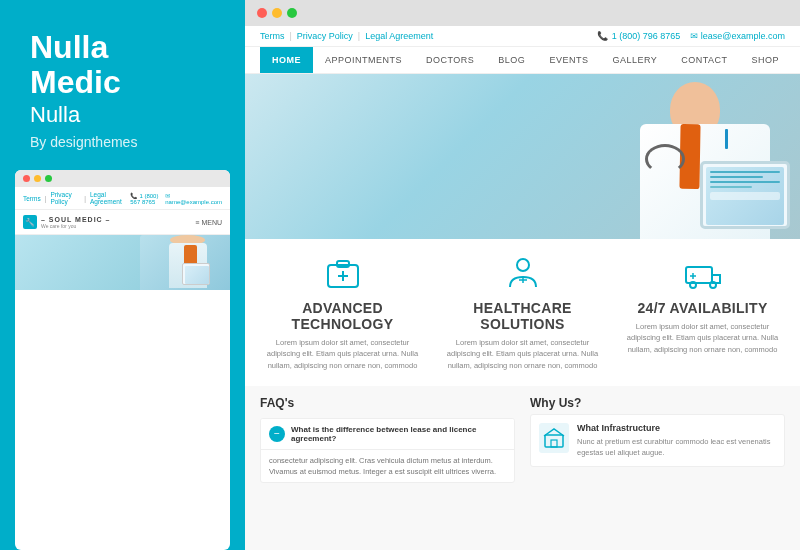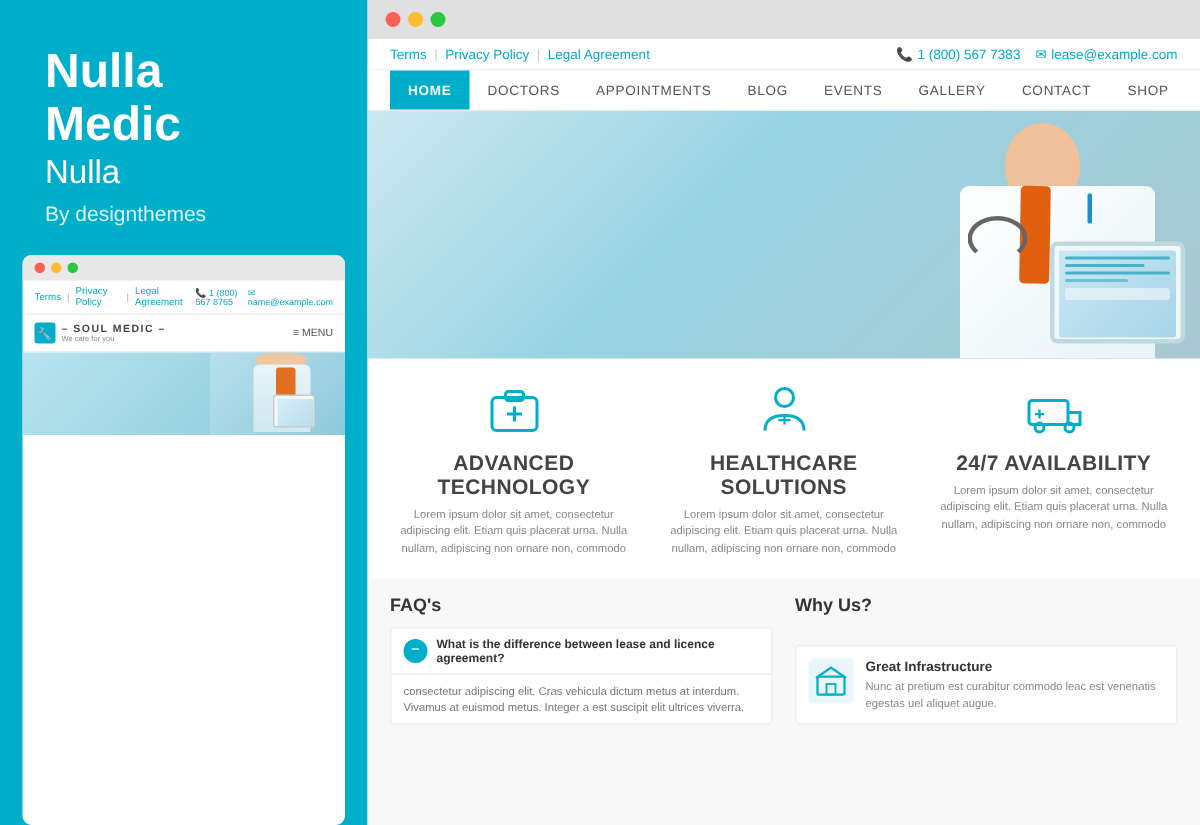--- a/index.html
+++ b/index.html
@@ -384,21 +384,21 @@
     }
 
     .why-section {
       flex: 1;
     }
 
     .why-title {
       font-size: 12px;
       font-weight: bold;
       color: #333;
-      margin-bottom: 20px;
+      margin-bottom: 4px;
     }
 
     .why-item {
       display: flex;
       align-items: flex-start;
       gap: 8px;
       background: #fff;
       border: 1px solid #eee;
       border-radius: 3px;
       padding: 8px;
@@ -510,33 +510,33 @@
       <div class="topbar-links">
         <a class="topbar-link">Terms</a>
         <span class="topbar-sep">|</span>
         <a class="topbar-link">Privacy Policy</a>
         <span class="topbar-sep">|</span>
         <a class="topbar-link">Legal Agreement</a>
       </div>
       <div class="topbar-contact">
         <div class="contact-item">
           <span style="font-size:9px;">📞</span>
-          <span>1 (800) 567 7383</span>
+          <span>1 (800) 796 8765</span>
         </div>
         <div class="contact-item">
           <span style="font-size:9px;">✉</span>
           <span>lease@example.com</span>
         </div>
       </div>
     </div>
 
     <div class="site-mainnav">
       <div class="nav-item active">HOME</div>
+      <div class="nav-item">APPOINTMENTS</div>
       <div class="nav-item">DOCTORS</div>
-      <div class="nav-item">APPOINTMENTS</div>
       <div class="nav-item">BLOG</div>
       <div class="nav-item">EVENTS</div>
       <div class="nav-item">GALLERY</div>
       <div class="nav-item">CONTACT</div>
       <div class="nav-item">SHOP</div>
     </div>
 
     <div class="site-hero">
 
       <div class="hero-doctor">
@@ -628,21 +628,21 @@
         <div class="why-title">Why Us?</div>
         <div class="why-item">
           <div class="why-icon-wrap">
             <svg width="22" height="22" viewBox="0 0 22 22">
               <rect x="2" y="8" width="18" height="12" rx="1" fill="none" stroke="#00aec9" stroke-width="1.5"></rect>
               <path d="M1 9 L11 2 L21 9" fill="none" stroke="#00aec9" stroke-width="1.5"></path>
               <rect x="8" y="13" width="6" height="7" fill="none" stroke="#00aec9" stroke-width="1.2"></rect>
             </svg>
           </div>
           <div class="why-content">
-            <div class="why-item-title">Great Infrastructure</div>
+            <div class="why-item-title">What Infrastructure</div>
             <div class="why-item-text">Nunc at pretium est curabitur commodo leac est venenatis egestas uel aliquet augue.</div>
           </div>
         </div>
       </div>
     </div>
 
   </div>
 </div>
 
 </body></html>

